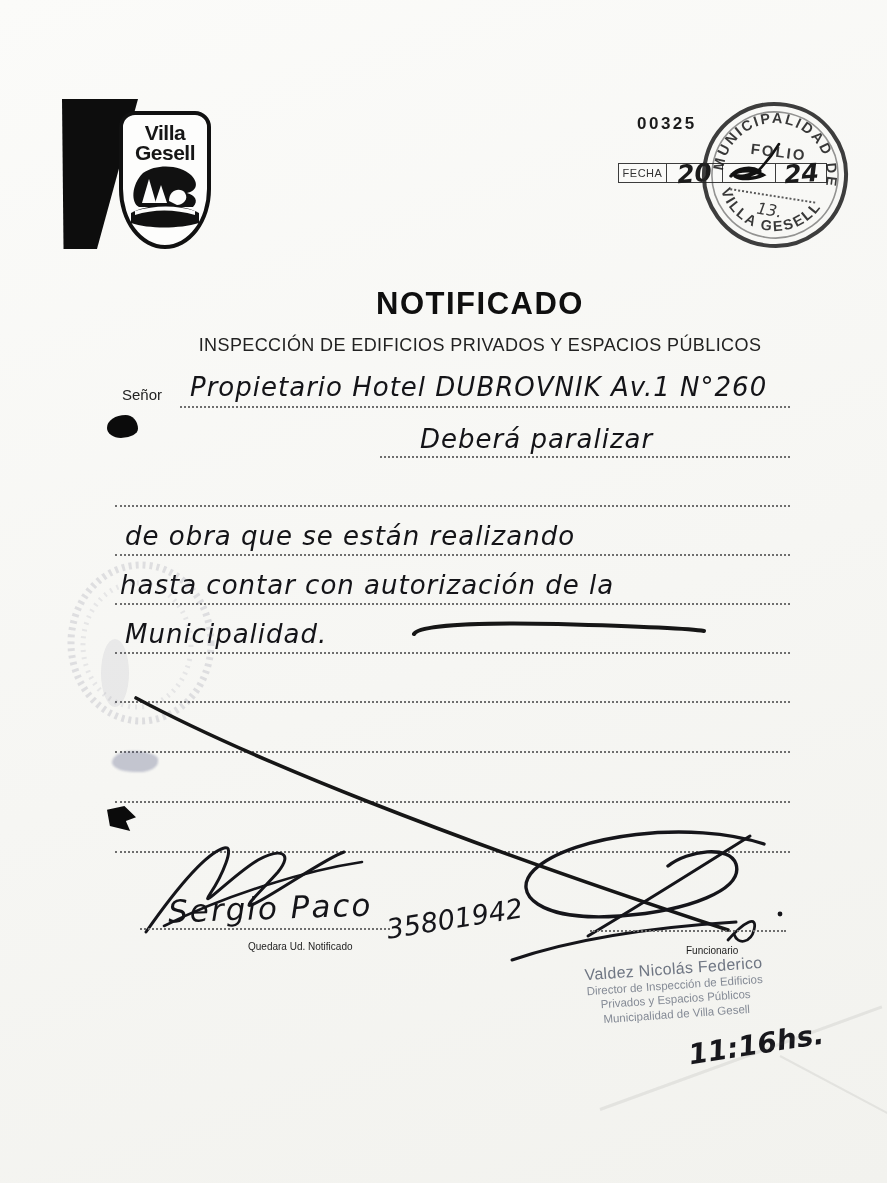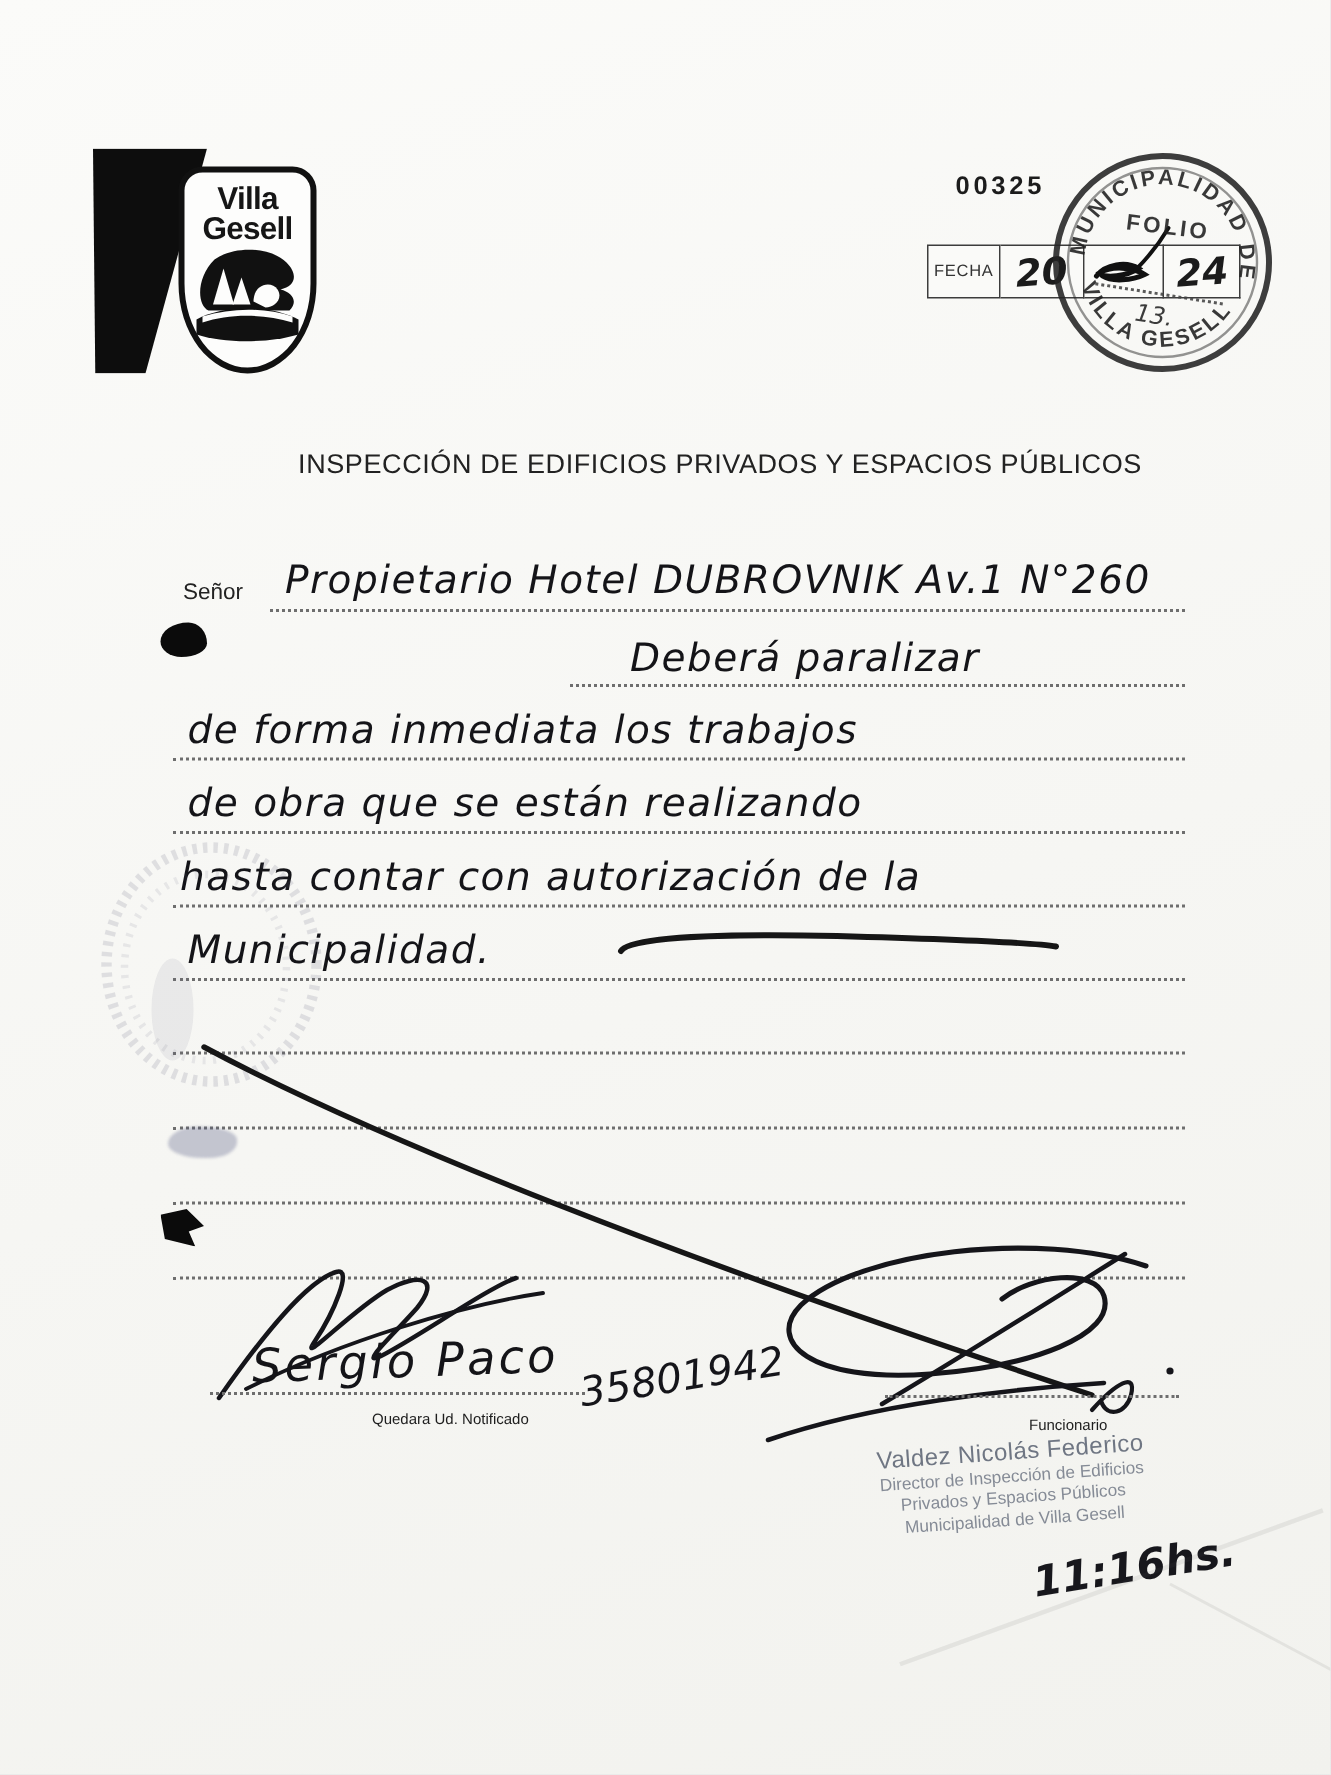--- a/index.html
+++ b/index.html
@@ -20,21 +20,21 @@
   .badge .bname{font-weight:bold;line-height:0.95;font-size:21px;margin-top:8px;letter-spacing:-0.5px;}
   .badge svg{display:block;margin:2px auto 0;}
   
   .hdr{position:absolute;left:245px;top:137px;line-height:1.45;}
   .hdr .l1{font-size:15.5px;letter-spacing:0.4px;color:#2a2a2a;}
   .hdr .l2{font-size:16.5px;font-weight:bold;letter-spacing:0.3px;color:#111;}
   
   .formnum{position:absolute;left:637px;top:114px;font-size:17px;font-weight:bold;
     letter-spacing:2.5px;color:#1c1c1c;}
   .fecha{position:absolute;left:618px;top:163px;display:flex;}
-  .fecha .cell{border:1.6px solid #3c3c3c;border-left-width:0;height:36px;box-sizing:border-box;
+  .fecha .cell{border:1.6px solid #3c3c3c;border-left-width:0;height:20px;box-sizing:border-box;
     display:flex;align-items:center;justify-content:center;background:rgba(255,255,255,0.25);}
   .fecha .cell.first{border-left-width:1.6px;}
   .fecha .lab{width:49px;font-size:11px;color:#333;letter-spacing:0.5px;}
   .fecha .d1{width:56px;} .fecha .d2{width:53px;} .fecha .d3{width:51px;}
   .hwnum{font-family:"DejaVu Sans", sans-serif;font-style:italic;font-weight:bold;
     font-size:25px;color:#1b1b1b;transform:rotate(-4deg);}
   .stamp{position:absolute;left:699px;top:99px;width:152px;height:152px;transform:rotate(9deg);opacity:0.88;}
   .stamp .folio{position:absolute;left:0;right:0;top:44px;text-align:center;font-weight:bold;
     font-size:15px;letter-spacing:2px;color:#1f1f1f;transform:rotate(-2deg);}
   .stamp .fdots{position:absolute;left:34px;right:32px;top:96px;border-bottom:2px dotted #444;}
@@ -136,33 +136,33 @@
       <text font-family="Liberation Sans, sans-serif" font-size="14.5" font-weight="bold" fill="#1e1e1e" letter-spacing="2">
         <textPath href="#arcBot" startOffset="50%" text-anchor="middle">VILLA GESELL</textPath>
       </text>
     </svg>
     <div class="folio">FOLIO</div>
     <div class="fdots"></div>
     <div class="fval">13.</div>
   </div>
 
   <div class="titlewrap">
+    <div class="title">NOTIFICADO</div>
     <div class="subtitle">INSPECCIÓN DE EDIFICIOS PRIVADOS Y ESPACIOS PÚBLICOS</div>
   </div>
 
   <span class="plabel" style="left:122px;top:386px;">Señor</span>
   <span class="hw big" style="left:190px;top:372px;">Propietario Hotel DUBROVNIK Av.1 N°260</span>
   <div class="dots" style="left:180px;top:406px;width:610px;"></div>
 
   <div class="blob1"></div>
 
   <span class="hw big" style="left:420px;top:424px;">Deberá paralizar</span>
   <div class="dots" style="left:380px;top:456px;width:410px;"></div>
 
-  <span class="hw big" style="left:125px;top:472px;">de forma inmediata los trabajos</span>
   <div class="dots" style="left:115px;top:505px;width:675px;"></div>
 
   <span class="hw big" style="left:125px;top:521px;">de obra que se están realizando</span>
   <div class="dots" style="left:115px;top:554px;width:675px;"></div>
 
   <span class="hw big" style="left:120px;top:570px;">hasta contar con autorización de la</span>
   <div class="dots" style="left:115px;top:603px;width:675px;"></div>
 
   <span class="hw big" style="left:125px;top:619px;">Municipalidad.</span>
   <div class="endstroke">

